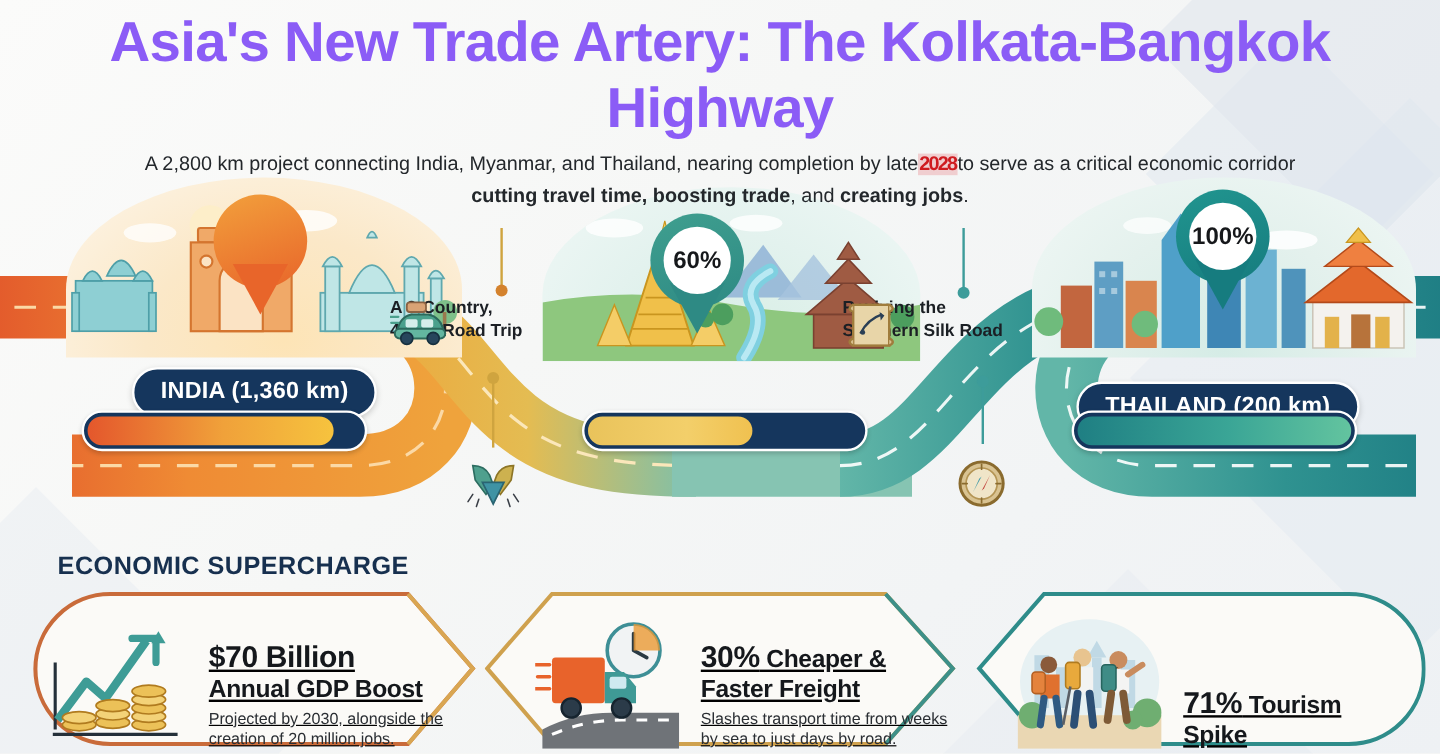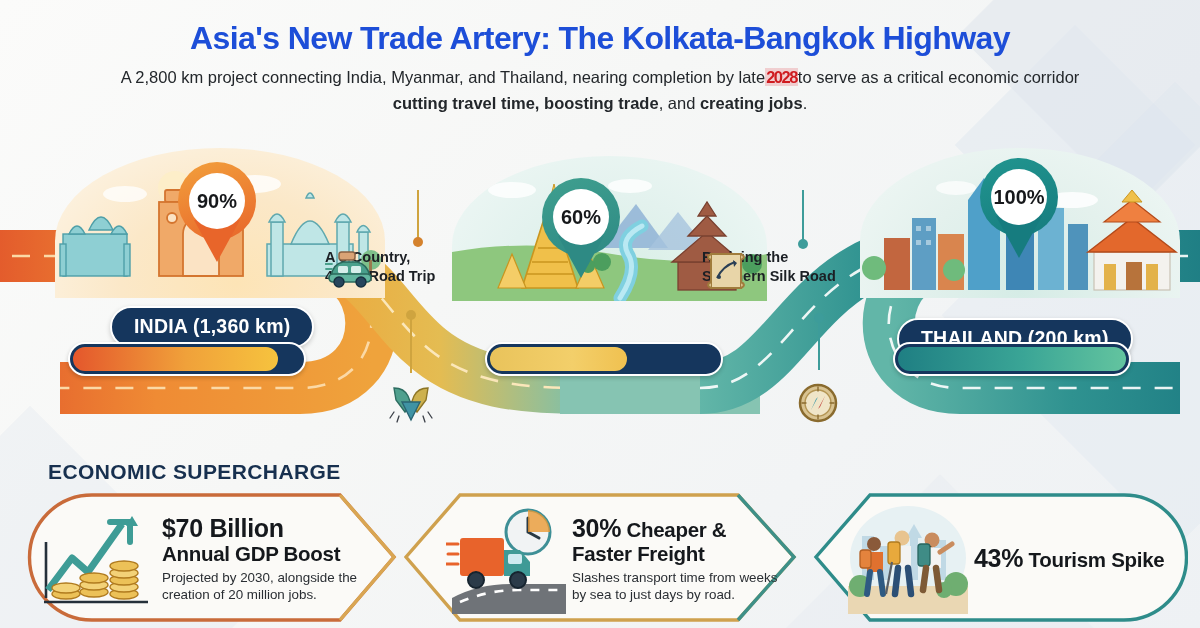--- a/index.html
+++ b/index.html
@@ -26,22 +26,22 @@
   }
   .bg-chev-1 { right:-60px; top:-90px; width:250px; height:250px; }
   .bg-chev-2 { right:40px; top:60px; width:170px; height:170px; background:rgba(224,231,239,.55); }
   .bg-chev-3 { right:-140px; top:150px; width:330px; height:330px; background:rgba(220,228,238,.30); }
   .bg-chev-4 { left:-120px; bottom:-140px; width:300px; height:300px; background:rgba(222,229,238,.30); }
   .bg-chev-5 { right:130px; bottom:-160px; width:260px; height:260px; background:rgba(222,229,238,.28); }
 
   
   .header { position:absolute; top:0; left:0; width:1200px; z-index:6; text-align:center; }
   .title {
-    font-size:32px; font-weight:bold; color:#1d4ed8;
-    letter-spacing:-.6px; padding-top:20px;
+    font-size:47px; font-weight:bold; color:#8b5cf6;
+    letter-spacing:-.6px; padding-top:7px;
     font-family:"Liberation Sans", sans-serif;
   }
   .subtitle {
     font-size:16.5px; color:#23272b; line-height:1.55;
     margin-top:8px; padding:0 120px;
   }
   .subtitle b { font-weight:bold; }
   .hl-year {
     color:#cf1b20; font-weight:bold;
     background:rgba(220,30,38,.18);
@@ -140,21 +140,21 @@
   .eco-title {
     position:absolute; left:48px; top:460px; z-index:8;
     font-size:21px; font-weight:bold; color:#17304f; letter-spacing:.4px;
   }
   .cards { position:absolute; left:0; top:491px; width:1200px; height:137px; z-index:8; }
   .card {
     position:absolute; top:0; height:133px;
     display:flex; align-items:center; gap:8px;
   }
   .card-outline { position:absolute; inset:0; z-index:0; }
-  .card-body { position:relative; z-index:2; display:flex; align-items:center; gap:6px; padding:0 14px; height:133px; }
+  .card-body { position:relative; z-index:2; display:flex; align-items:flex-end; gap:18px; padding:0 14px; height:133px;text-decoration:underline; }
   .card-art { width:120px; height:112px; flex:0 0 120px; }
   .card-txt { padding-top:2px; }
   .card-h {
     font-size:20.5px; font-weight:bold; color:#15181c; line-height:1.14; letter-spacing:-.3px;
   }
   .card-h .big { font-size:25px; }
   .card-p { font-size:13.4px; color:#2a2e33; line-height:1.27; margin-top:4px; }
   .card-1 { left:22px;  width:378px; }
   .card-2 { left:404px; width:400px; }
   .card-3 { left:808px; width:380px; }
@@ -339,21 +339,20 @@
   <div class="lead teal" style="left:802px; top:70px; height:54px;">
     <div class="dot" style="bottom:-5px; background:#3d9c9a;"></div>
   </div>
   <div class="lead teal" style="left:818px; top:198px; height:52px;">
     <div class="dot" style="top:-5px; background:#3d9c9a;"></div>
   </div>
 
   <div class="pin pin-india">
     <div class="bulb"></div>
     <div class="tail"></div>
-    <div class="hole">90%</div>
   </div>
   <div class="pin pin-mm">
     <div class="bulb"></div>
     <div class="tail"></div>
     <div class="hole">60%</div>
   </div>
   <div class="pin pin-th">
     <div class="bulb"></div>
     <div class="tail"></div>
     <div class="hole">100%</div>
@@ -553,18 +552,18 @@
           <circle cx="84" cy="38" r="7.5" fill="#c98c5e"></circle>
           <path d="M84 44 a7 7 0 0 1-10 0 z" fill="#4a3322"></path>
           <path d="M76 46 h17 v20 h-17 z" fill="#f4f4f3"></path>
           <rect x="70" y="42" width="12" height="22" rx="3" fill="#3f8c86" stroke="#27655f" stroke-width="1.3"></rect>
           <path d="M78 66 l-3 22 M88 66 l3 22" stroke="#7e5a36" stroke-width="6.5" stroke-linecap="round"></path>
           <path d="M92 50 l12-8" stroke="#c98c5e" stroke-width="5" stroke-linecap="round"></path>
         </g>
       </svg>
       <div class="card-txt">
         <div class="card-h">
-          <span class="big">43%</span><span> Tourism Spike</span>
+          <span class="big">71%</span><span> Tourism Spike</span>
         </div>
       </div>
     </div>
   </div>
 </div>
 
 </body></html>

